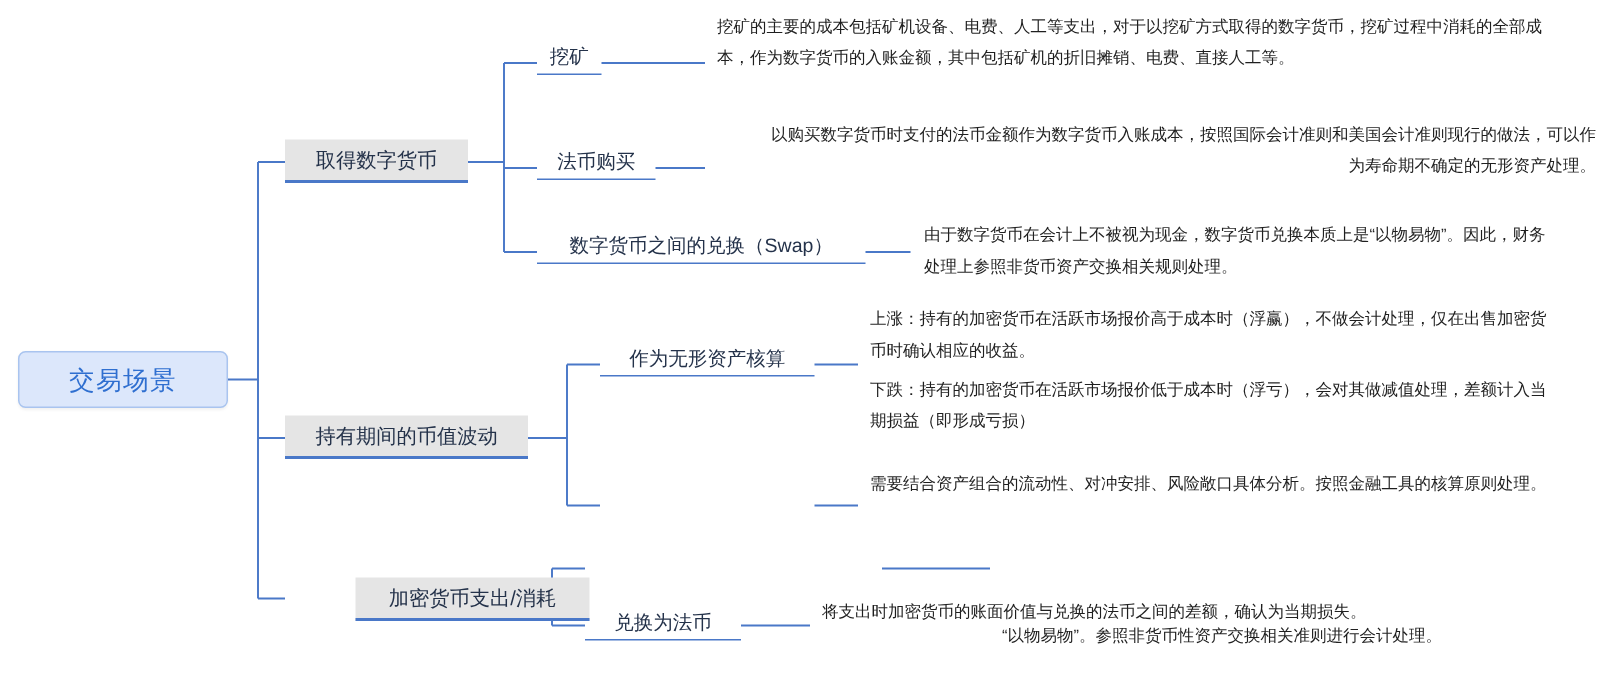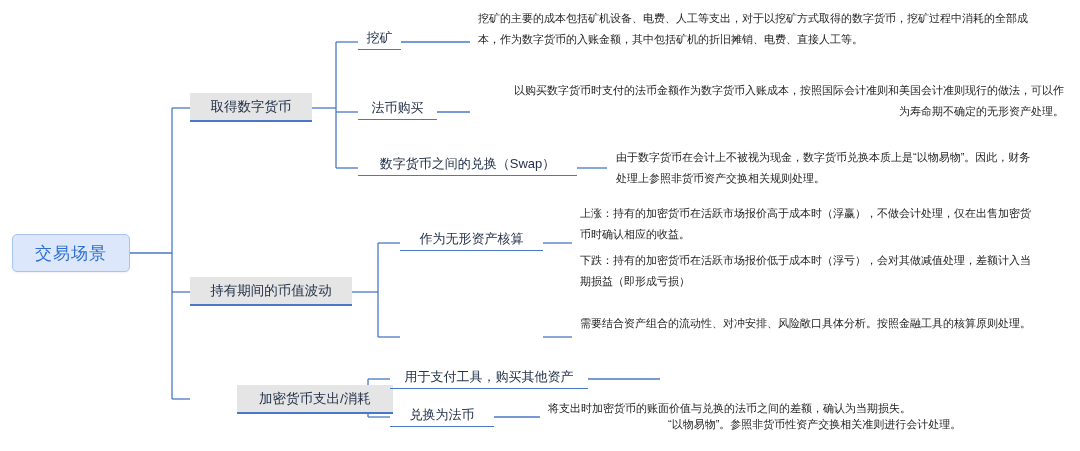--- a/index.html
+++ b/index.html
@@ -110,21 +110,21 @@
       <path d="M346 399 H368"></path>
       <path d="M368 379 V417"></path>
       <path d="M368 379 H390"></path>
       <path d="M368 417 H390"></path>
 
       <path d="M588 379 H660"></path>
       <path d="M494 417 H540"></path>
     </g>
   </svg>
 
-  <div class="node root-node" style="left:12px; top:234px; width:118px; height:38px;justify-content:center;">
+  <div class="node root-node" style="left:12px; top:234px; width:140px; height:38px;justify-content:center;">
     <span>交易场景</span>
   </div>
 
   <div class="node l2-node" style="left:190px; top:93px; width:122px; height:29px;">
     <span>取得数字货币</span>
   </div>
 
   <div class="node l3-node" style="left:358px; top:28px; width:43px; height:22px;text-align:right;">
     <span>挖矿</span>
   </div>
@@ -149,23 +149,20 @@
   </div>
   <div class="node leaf-text" style="left:580px; top:203px; width:460px;">上涨：持有的加密货币在活跃市场报价高于成本时（浮赢），不做会计处理，仅在出售加密货币时确认相应的收益。</div>
   <div class="node leaf-text" style="left:580px; top:250px; width:460px;">下跌：持有的加密货币在活跃市场报价低于成本时（浮亏），会对其做减值处理，差额计入当期损益（即形成亏损）</div>
 
   <div class="node leaf-text" style="left:580px; top:313px; width:460px;">需要结合资产组合的流动性、对冲安排、风险敞口具体分析。按照金融工具的核算原则处理。</div>
 
   <div class="node l2-node" style="left:190px; top:385px; width:156px; height:29px;margin-left:47px;">
     <span>加密货币支出/消耗</span>
   </div>
 
-  <div class="node l3-node" style="left:390px; top:367px; width:198px; height:22px;">
-    <span>用于支付工具，购买其他资产</span>
-  </div>
   <div class="node leaf-text" style="left:668px; top:369px; width:400px;margin-top:45px;">“以物易物”。参照非货币性资产交换相关准则进行会计处理。</div>
 
   <div class="node l3-node" style="left:390px; top:405px; width:104px; height:22px;">
     <span>兑换为法币</span>
   </div>
   <div class="node leaf-text" style="left:548px; top:398px; width:500px;">将支出时加密货币的账面价值与兑换的法币之间的差额，确认为当期损失。</div>
 
 </div>
 
 </body></html>

